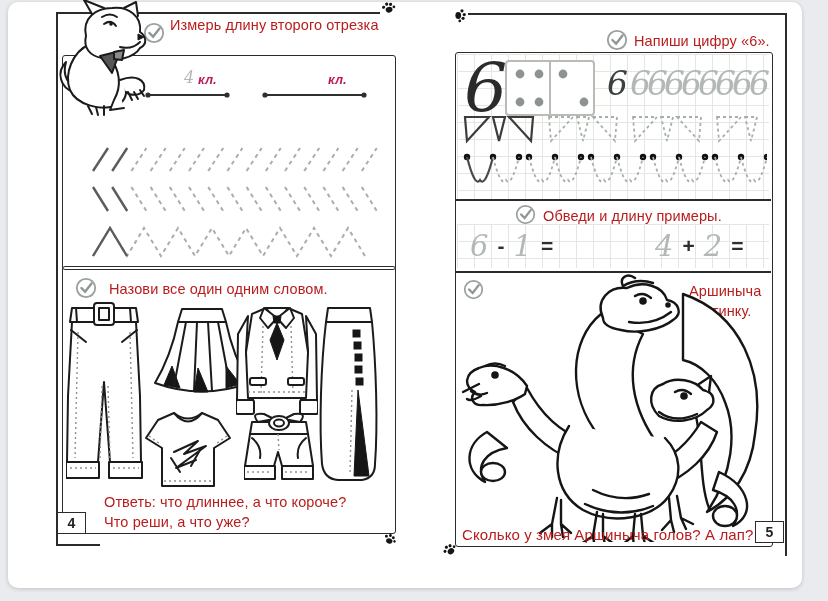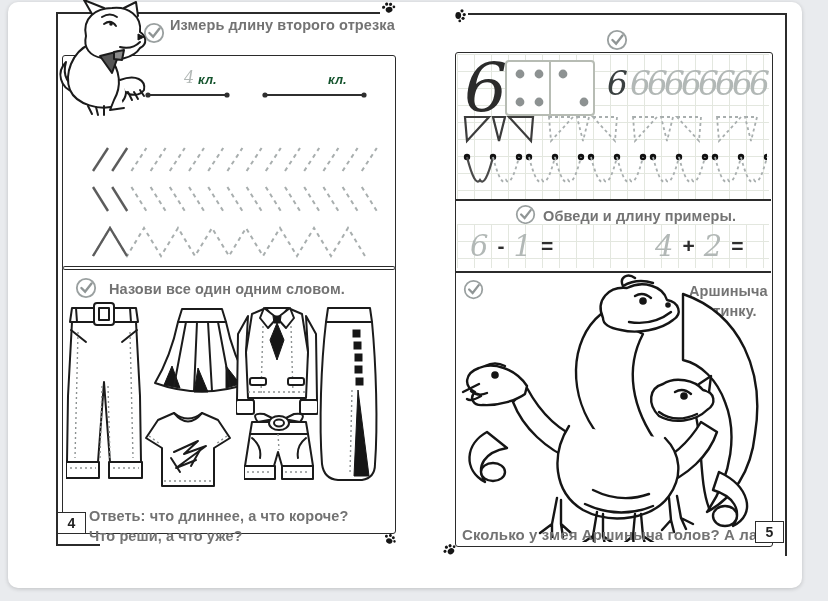--- a/index.html
+++ b/index.html
@@ -2,30 +2,30 @@
 <html><head>
 <meta charset="utf-8">
 <style>
   html,body{margin:0;padding:0;}
   body{width:828px;height:601px;background:#e9ebee;position:relative;overflow:hidden;
        font-family:"Liberation Sans",sans-serif;}
   #screen{position:absolute;inset:0;}
   .paper{position:absolute;left:8px;top:2px;width:794px;height:586px;background:#ffffff;
          border-radius:10px;box-shadow:0 1px 4px rgba(0,0,0,.18);}
   .abs{position:absolute;}
-  .txt{font-weight:bold;color:#737373;font-size:14.5px;line-height:20px;letter-spacing:.1px;white-space:nowrap;}
+  .txt{font-weight:normal;color:#b91c1c;font-size:14.5px;line-height:20px;letter-spacing:.1px;white-space:nowrap;}
   .grid{background-image:linear-gradient(to right,#e3e7df 1px,transparent 1px),
                          linear-gradient(to bottom,#e3e7df 1px,transparent 1px);
         background-size:17px 17px;}
   .boxline{border:1.7px solid #2b2b2b;border-radius:3px;background:transparent;}
   .hline{background:#2b2b2b;height:1.7px;}
   .vline{background:#2b2b2b;width:1.7px;}
   .pagenum{border:1.7px solid #2b2b2b;background:#fff;width:27px;height:20px;
            font-weight:bold;font-size:14px;color:#222;display:flex;align-items:center;justify-content:center;z-index:5;}
-  .klabel{font-style:italic;font-size:13px;color:#14532d;font-weight:bold;}
+  .klabel{font-style:italic;font-size:13px;color:#be185d;font-weight:bold;}
   .trace-char{font-family:"DejaVu Serif",serif;font-style:italic;color:#b2b8b6;}
   .ink-char{font-family:"DejaVu Serif",serif;font-style:italic;color:#3a4040;}
   .big-digit{font-family:"DejaVu Serif",serif;font-style:italic;font-size:68px;line-height:64px;color:#2b2b2b;}
   .trace-row{display:flex;}
   .trace-row span{width:17px;font-size:33px;line-height:36px;text-align:center;}
   .example{display:flex;align-items:center;gap:9px;height:42px;}
   .example .num{font-family:"DejaVu Serif",serif;font-style:italic;font-size:29px;color:#b2b8b6;}
   .example .op{font-size:21px;font-weight:bold;color:#2e2e2e;}
   
   .ps{stroke:#5c5c5c;stroke-width:2.4;fill:none;}
@@ -229,33 +229,34 @@
     <rect class="lw" x="0" y="56" width="31" height="13"></rect>
     <rect class="lw" x="38" y="56" width="31" height="13"></rect>
     <path class="lw" d="M14,12 Q6,2 20,4 L30,9 Z"></path>
     <path class="lw" d="M56,12 Q64,2 50,4 L40,9 Z"></path>
     <ellipse class="lw" cx="35" cy="13" rx="10" ry="7"></ellipse>
     <ellipse class="ln" cx="35" cy="13" rx="5" ry="3.4"></ellipse>
     <path class="ln" d="M8,28 Q18,36 16,48 M62,28 Q52,36 54,48"></path>
     <path class="lt" d="M34,24 L35,40 M3,62 h25 M41,62 h25"></path>
   </svg>
 
-  <div class="abs txt" style="left:89px;top:492px;margin-top:14px;">
+  <div class="abs txt" style="left:104px;top:492px;">
     <div>Ответь: что длиннее, а что короче?</div>
     <div>Что реши, а что уже?</div>
   </div>
   <div class="abs pagenum" style="left:57px;top:512px;">4</div>
 
   <div class="abs hline" style="left:468px;top:13px;width:319px;"></div>
   <div class="abs vline" style="left:785px;top:13px;height:543px;"></div>
 
   <svg class="abs" style="left:606px;top:29px;" width="22" height="22" viewBox="0 0 24 24">
       <circle cx="12" cy="12" r="10" fill="none" stroke="#9aa0a0" stroke-width="2"></circle>
       <path d="M7,12 l4,4 l7,-9" fill="none" stroke="#8f9595" stroke-width="2.6" stroke-linecap="round"></path>
     </svg>
+  <div class="abs txt" style="left:634px;top:31px;">Напиши цифру «6».</div>
 
   <div class="abs boxline" style="left:455px;top:52px;width:316px;height:493px;"></div>
   <div class="abs grid" style="left:457px;top:54px;width:312px;height:145px;"></div>
   <div class="abs hline" style="left:455px;top:199px;width:316px;"></div>
 
   <div class="abs big-digit" style="left:464px;top:56px;">6</div>
 
   <svg id="domino" class="abs" style="left:505px;top:60px;" width="90" height="56" viewBox="0 0 90 56">
     <rect x="1" y="1" width="88" height="54" rx="3" fill="#fff" stroke="#b7bcb4" stroke-width="2"></rect>
     <line x1="45" y1="1" x2="45" y2="55" stroke="#b7bcb4" stroke-width="2"></line>

